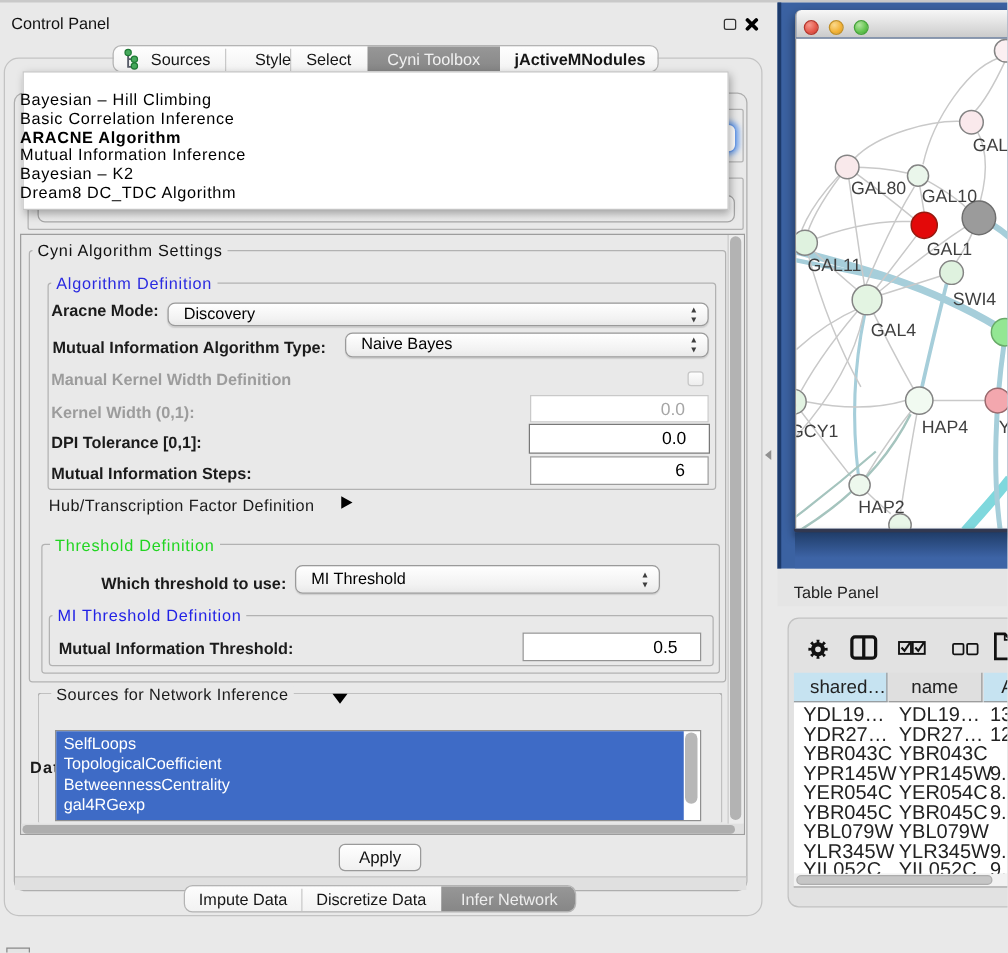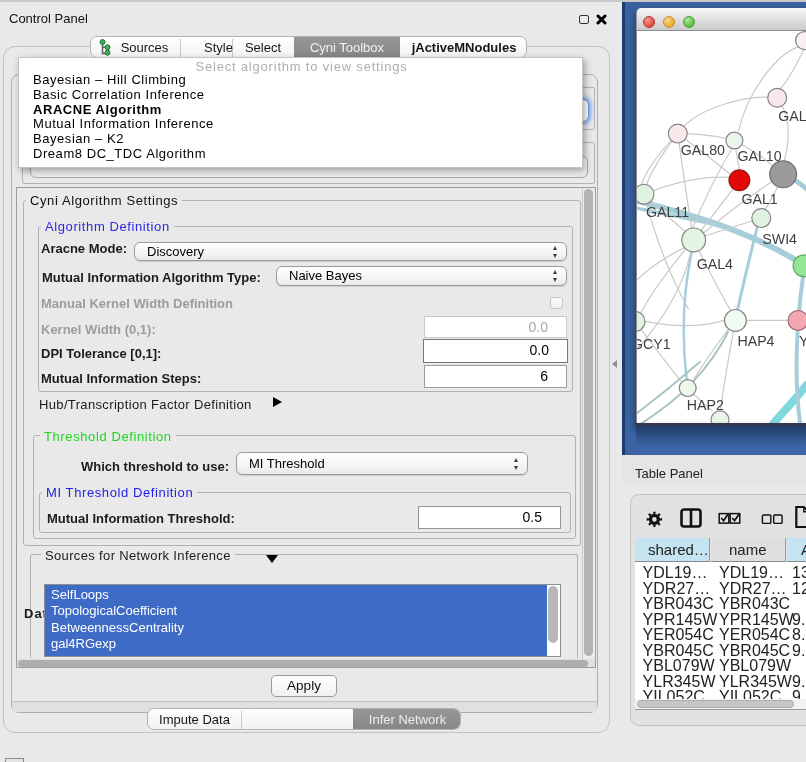--- a/index.html
+++ b/index.html
@@ -119,20 +119,21 @@
 <div class="abs" style="left:51px;top:587px;font-size:13px;color:#fff;line-height:16.3px;">SelfLoops<br>TopologicalCoefficient<br>BetweennessCentrality<br>gal4RGexp</div>
 <div class="abs" style="left:548px;top:586px;width:10px;height:57px;background:#b7b7b7;border-radius:5px;"></div>
 
 <div class="abs" style="left:271px;top:675px;width:66px;height:22px;border:1px solid #9a9a9a;border-radius:5px;background:linear-gradient(#ffffff,#f0f0f0);font-size:13.5px;font-weight:500;color:#111;text-align:center;line-height:20px;">Apply</div>
 <div class="abs" style="left:12px;top:701px;width:585px;height:11px;background:#e0e0e0;border-top:1px solid #c4c4c4;"></div>
 
 <div class="abs" style="left:147px;top:708px;width:314px;height:22px;background:linear-gradient(#fdfdfd,#f2f2f2);border:1px solid #b4b4b4;border-radius:7px;overflow:hidden;">
  <div class="abs" style="left:93px;top:2px;width:1px;height:18px;background:#c9c9c9;"></div>
  <div class="abs" style="left:205px;top:0;width:109px;height:22px;background:linear-gradient(#979797,#858585);"></div>
  <div class="abs" style="left:0;top:0;width:93px;height:22px;font-size:13px;font-weight:500;color:#161616;text-align:center;line-height:21px;">Impute Data</div>
+ <div class="abs" style="left:93px;top:0;width:112px;height:22px;font-size:13px;font-weight:500;color:#161616;text-align:center;line-height:21px;">Discretize Data</div>
  <div class="abs" style="left:205px;top:0;width:109px;height:22px;font-size:13px;font-weight:500;color:#ededed;text-align:center;line-height:21px;">Infer Network</div>
 </div>
 
 <div class="abs" style="left:612px;top:360px;width:0;height:0;border-top:4px solid transparent;border-bottom:4px solid transparent;border-right:5px solid #909090;"></div>
 
 <div class="abs" style="left:5px;top:758px;width:19px;height:10px;background:#e4e4e4;border:1.5px solid #8a8a8a;"></div>
 
 <div class="abs" style="left:622px;top:2px;width:184px;height:453px;background:#3b62a2;border-left:3px solid #1c3a6b;"></div>
 
 <div class="abs" style="left:636px;top:8px;width:170px;height:415px;box-shadow:0 4px 9px rgba(0,0,0,0.5);border-radius:5px 0 0 4px;"></div>
@@ -270,15 +271,14 @@
 8.
 9.
 
 9.
 9.</div>
  <div class="abs" style="left:0;top:161px;width:171px;height:11px;background:#f2f2f2;"></div>
  <div class="abs" style="left:2px;top:162px;width:157px;height:8px;background:#c6c6c6;border:1px solid #adadad;border-radius:4px;"></div>
 </div>
 
 <div class="abs" style="left:18px;top:57px;width:565px;height:111px;background:#fff;border:1px solid #c4c4c4;box-shadow:2px 3px 7px rgba(0,0,0,0.35);z-index:50;">
- <div class="abs" style="left:0;top:1px;width:565px;text-align:center;font-size:13px;letter-spacing:0.8px;color:#aeaeae;">Select algorithm to view settings</div>
- <div class="abs" style="left:-3px;top:15.2px;font-size:13px;letter-spacing:0.55px;color:#000;line-height:14.7px;white-space:nowrap;margin-left:17px;">Bayesian – Hill Climbing<br>Basic Correlation Inference<br><b>ARACNE Algorithm</b><br>Mutual Information Inference<br>Bayesian – K2<br>Dream8 DC_TDC Algorithm</div>
+ <div class="abs" style="left:-3px;top:15.2px;font-size:13px;letter-spacing:0.55px;color:#000;line-height:14.7px;white-space:nowrap;">Bayesian – Hill Climbing<br>Basic Correlation Inference<br><b>ARACNE Algorithm</b><br>Mutual Information Inference<br>Bayesian – K2<br>Dream8 DC_TDC Algorithm</div>
 </div>
 
 </body></html>

